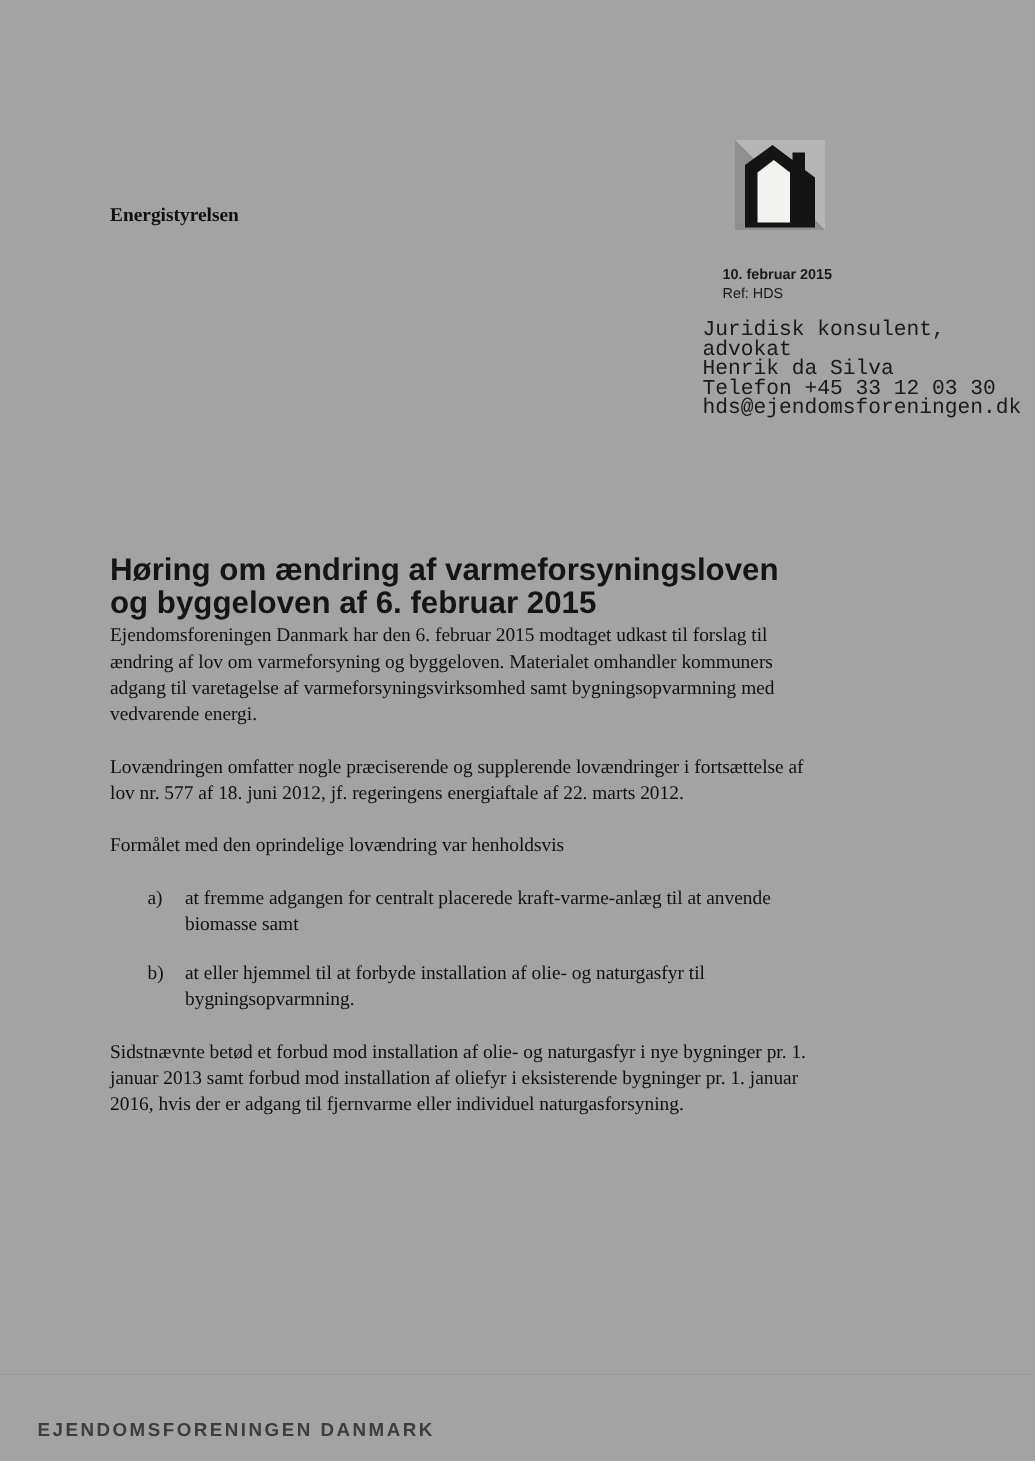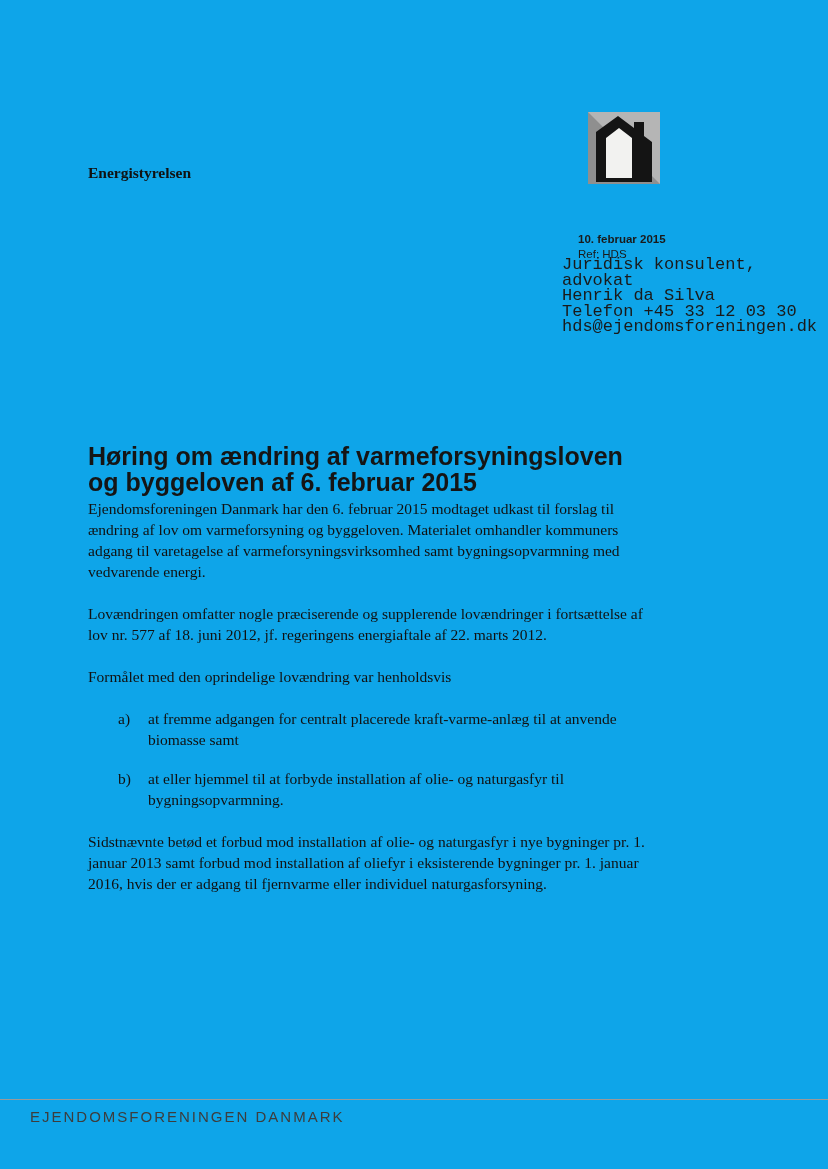--- a/index.html
+++ b/index.html
@@ -5,21 +5,21 @@
   html, body {
     margin: 0;
     padding: 0;
     background: #e8e8e8;
   }
   .page {
     position: relative;
     width: 828px;
     height: 1169px;
     margin: 0 auto;
-    background: #0ea5e9;
+    background: #a3a3a3;
     overflow: hidden;
     font-family: "Liberation Serif", serif;
     color: #111111;
   }
 
   
   .sender {
     position: absolute;
     left: 88px;
     top: 162px;
@@ -41,21 +41,21 @@
   
   .meta {
     position: absolute;
     left: 578px;
     top: 213px;
     font-family: "Liberation Sans", sans-serif;
     font-size: 11.5px;
     line-height: 15px;
     color: #1a1a1a;
   }
-  .meta .date { font-weight: bold; margin-top: 19px; }
+  .meta .date { font-weight: bold; }
 
   
   .contact {
     position: absolute;
     left: 562px;
     top: 257px;
     font-family: Liberation Mono, monospace;
     font-size: 17px;
     line-height: 15.5px;
     color: #1a1a1a;
@@ -108,24 +108,25 @@
     border-top: 1px solid #9a9a9a;
   }
   .footer {
     position: absolute;
     left: 30px;
     top: 1108px;
     width: 770px;
     font-family: "Liberation Sans", sans-serif;
   }
   .footer .org-line {
-    font-weight: normal;
+    font-weight: bold;
     font-size: 15px;
     letter-spacing: 2px;
     color: #3d3d3d;
+    margin-top: 28px;
   }
   .footer .addr-line {
     margin-top: 7px;
     font-size: 11px;
     letter-spacing: 0.4px;
     color: #4a4a4a;
   }
 </style>
 </head>
 <body>

